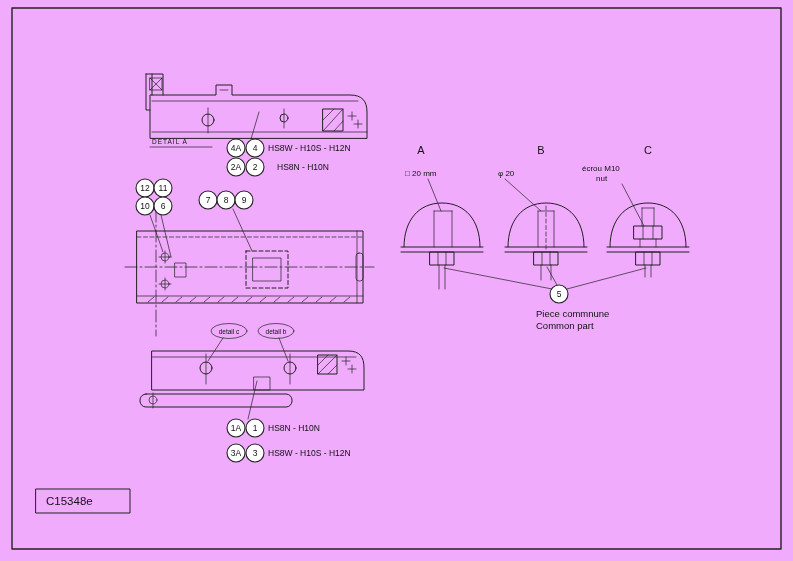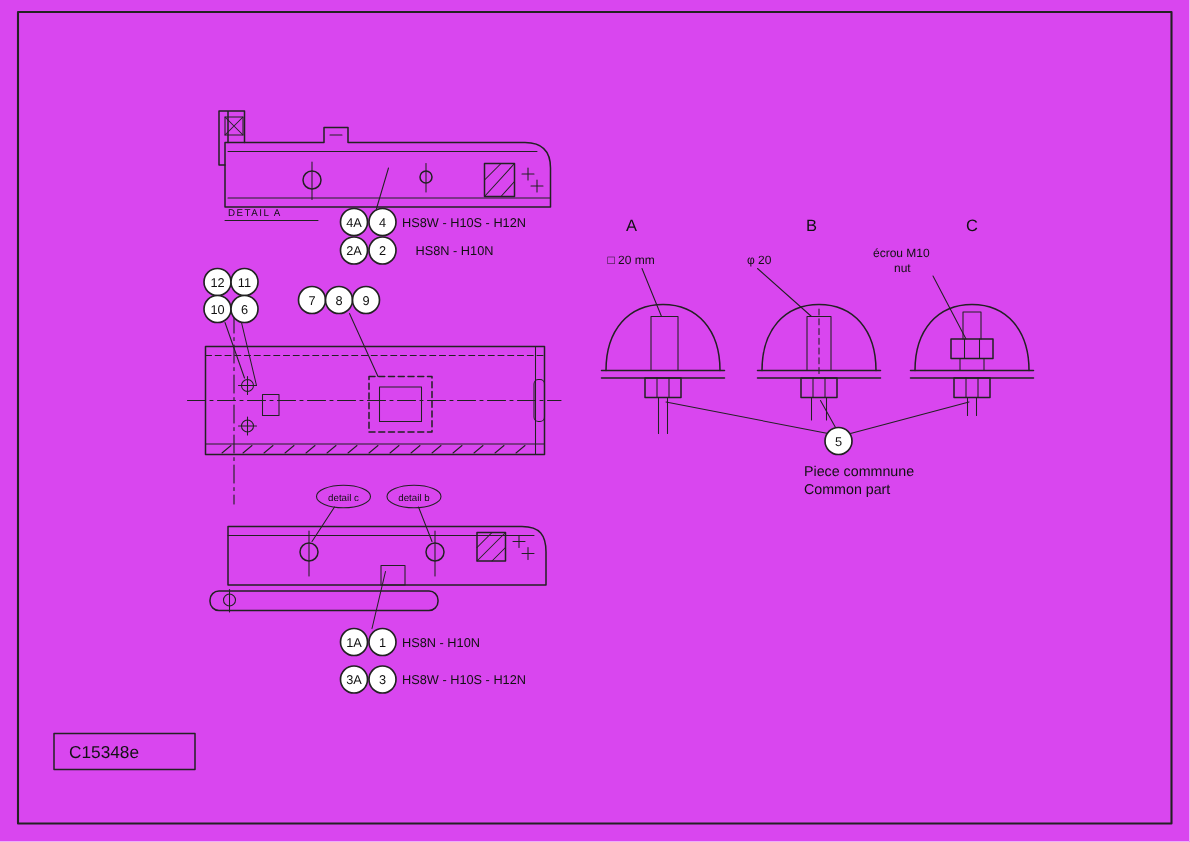--- a/index.html
+++ b/index.html
@@ -1,16 +1,16 @@
 <!DOCTYPE html>
 <html><head>
 <meta charset="utf-8">
 <style>
   html,body{margin:0;padding:0;background:#ffffff}
-  .page{position:relative;width:793px;height:561px;background:#d946ef;overflow:hidden}
+  .page{position:relative;width:793px;height:561px;background:#f0abfc;overflow:hidden}
   svg{position:absolute;left:0;top:0;display:block}
   .ln{fill:none;stroke:#222;stroke-width:1;stroke-linecap:round;stroke-linejoin:round}
   .thin{stroke-width:0.7}
   .cl{stroke-dasharray:12 3 2 3;stroke-width:0.75}
   .dash{stroke-dasharray:4 2.5}
   .callout{fill:#fff;stroke:#222;stroke-width:1.1}
   text{font-family:"Liberation Sans","DejaVu Sans",sans-serif;fill:#111}
   .ct{font-size:8.5px;text-anchor:middle}
   .lbl{font-size:8.5px}
   .sec{font-size:11px;text-anchor:middle}

